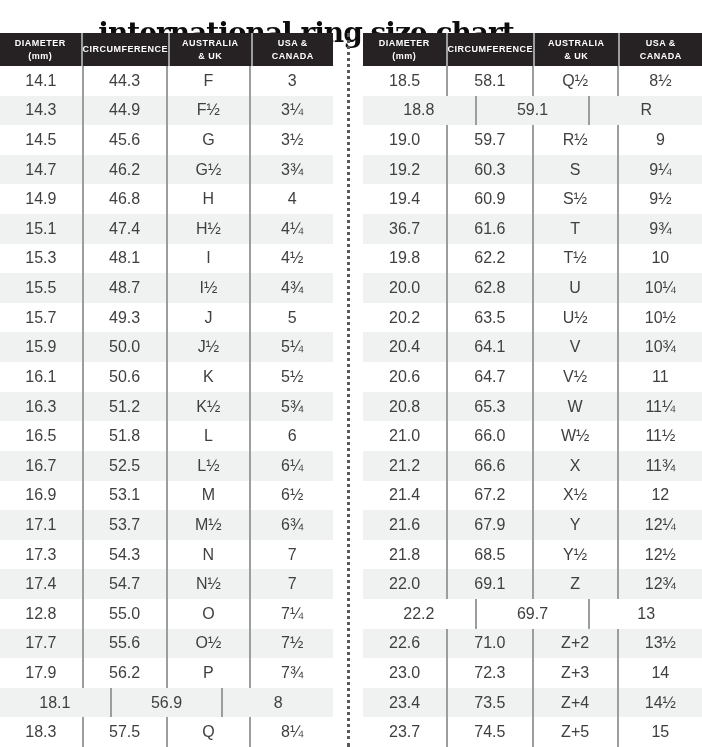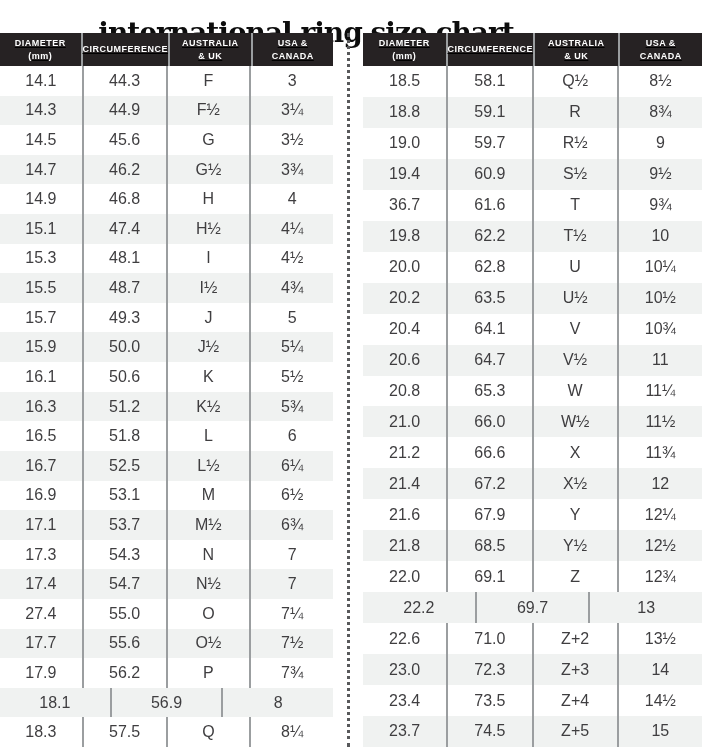--- a/index.html
+++ b/index.html
@@ -28,21 +28,20 @@
     top: 33px; bottom: 0;
     display: flex;
     flex-direction: column;
   }
   .table-left  { left: 0;     width: 333px; }
   .table-right { left: 363px; width: 339px; }
   .thead {
     height: 33px; flex: 0 0 33px;
     display: flex;
     background: var(--header-bg, #262223);
-    text-decoration: underline;
   }
   .th {
     flex: 1 1 0;
     display: flex;
     flex-direction: column;
     align-items: center;
     justify-content: center;
     color: #ffffff;
     font-size: 9px;
     font-weight: bold;
@@ -203,21 +202,21 @@
         <div class="td">N</div>
         <div class="td">7</div>
       </div>
       <div class="tr">
         <div class="td">17.4</div>
         <div class="td">54.7</div>
         <div class="td">N½</div>
         <div class="td">7</div>
       </div>
       <div class="tr">
-        <div class="td">27.4</div>
+        <div class="td">12.8</div>
         <div class="td">55.0</div>
         <div class="td">O</div>
         <div class="td">7¼</div>
       </div>
       <div class="tr">
         <div class="td">17.7</div>
         <div class="td">55.6</div>
         <div class="td">O½</div>
         <div class="td">7½</div>
       </div>
@@ -265,29 +264,34 @@
       <div class="tr">
         <div class="td">18.5</div>
         <div class="td">58.1</div>
         <div class="td">Q½</div>
         <div class="td">8½</div>
       </div>
       <div class="tr">
         <div class="td">18.8</div>
         <div class="td">59.1</div>
         <div class="td">R</div>
-        <div class="td">8¾</div>
       </div>
       <div class="tr">
         <div class="td">19.0</div>
         <div class="td">59.7</div>
         <div class="td">R½</div>
         <div class="td">9</div>
       </div>
       <div class="tr">
+        <div class="td">19.2</div>
+        <div class="td">60.3</div>
+        <div class="td">S</div>
+        <div class="td">9¼</div>
+      </div>
+      <div class="tr">
         <div class="td">19.4</div>
         <div class="td">60.9</div>
         <div class="td">S½</div>
         <div class="td">9½</div>
       </div>
       <div class="tr">
         <div class="td">36.7</div>
         <div class="td">61.6</div>
         <div class="td">T</div>
         <div class="td">9¾</div>

